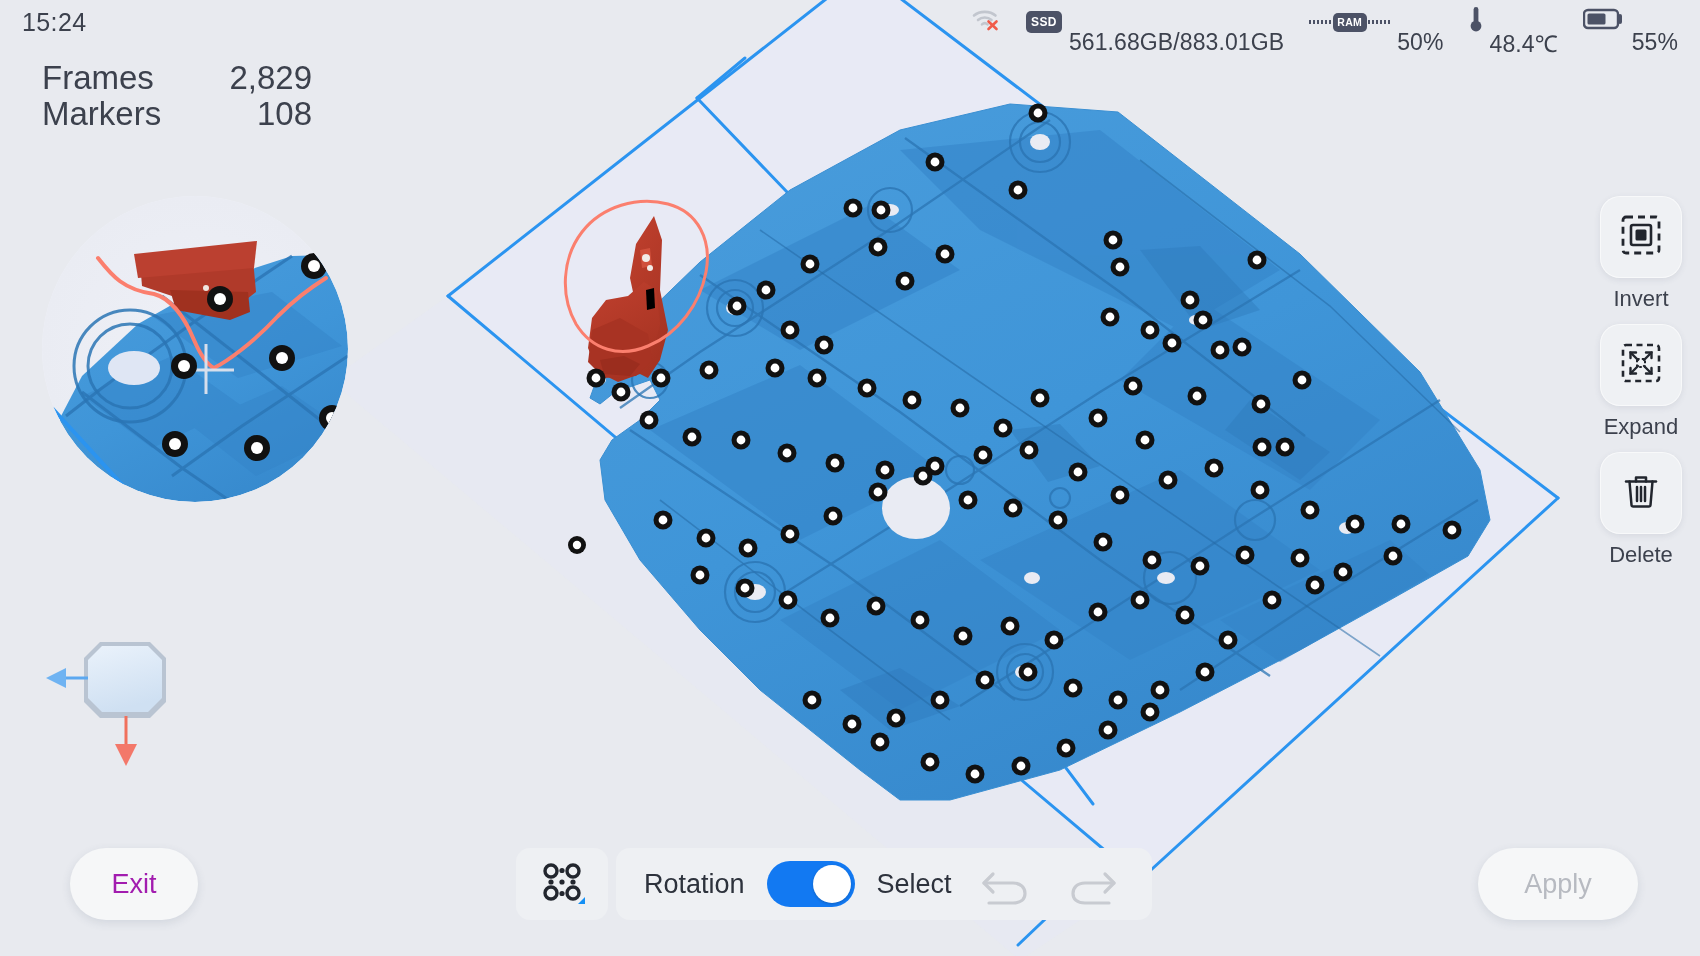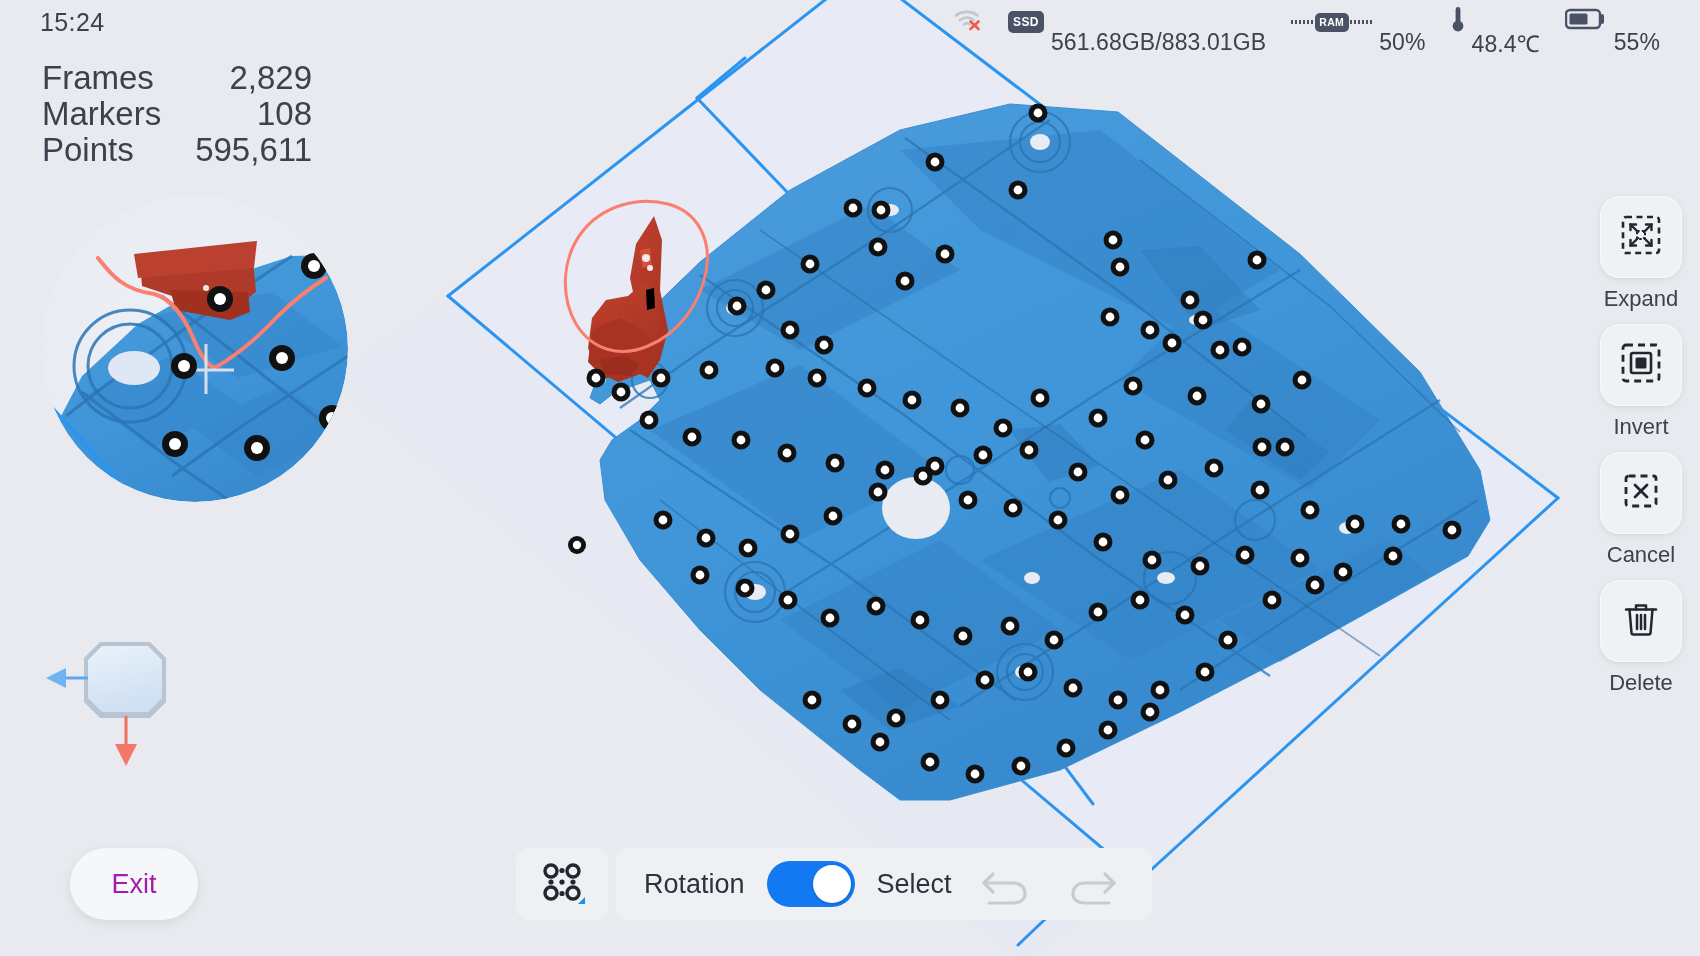--- a/index.html
+++ b/index.html
@@ -24,21 +24,21 @@
     left: 0; top: 0; width: 1700px; height: 956px;
     overflow: hidden;
   }
   #scene-svg { position: absolute; left: 0; top: 0; }
 
   
   .statusbar {
     position: absolute; left: 0; top: 0;
     width: 1700px; height: 44px;
     display: flex; align-items: center;
-    padding: 0 40px;
+    padding: 0 22px;
     z-index: 40;
     pointer-events: none;
   }
   .clock {
     font-size: 25px; font-weight: 400; letter-spacing: .4px;
     color: #3c414d;
   }
   .status-right {
     margin-left: auto;
     display: flex; align-items: center; gap: 25px;
@@ -706,27 +706,36 @@
 
   <div class="stats">
     <div class="stat-row">
       <span class="stat-label">Frames</span>
       <span class="stat-value">2,829</span>
     </div>
     <div class="stat-row">
       <span class="stat-label">Markers</span>
       <span class="stat-value">108</span>
     </div>
-    <div class="stat-row">
-      <span class="stat-label">Points</span>
-      <span class="stat-value">595,611</span>
+  </div>
+
+  <div class="right-tools">
+
+    <div class="tool">
+      <div class="tool-btn">
+        <span>
+          <svg width="42" height="42" viewBox="0 0 42 42">
+            <rect x="3" y="3" width="36" height="36" rx="3" fill="none" stroke="#22262e" stroke-width="2.8" stroke-dasharray="7 5"></rect>
+            <rect x="11" y="11" width="20" height="20" rx="2" fill="none" stroke="#22262e" stroke-width="2.6"></rect>
+            <rect x="15.5" y="15.5" width="11" height="11" rx="1.5" fill="#22262e"></rect>
+          </svg>
+        </span>
+      </div>
+      <div class="tool-label">Invert</div>
     </div>
-  </div>
-
-  <div class="right-tools">
 
     <div class="tool">
       <div class="tool-btn">
         <span>
           <svg width="42" height="42" viewBox="0 0 42 42">
             <rect x="3" y="3" width="36" height="36" rx="3" fill="none" stroke="#22262e" stroke-width="2.6" stroke-dasharray="6 4.5"></rect>
             <g stroke="#22262e" stroke-width="2.4" stroke-linecap="round" fill="none">
               <line x1="18" y1="18" x2="10.5" y2="10.5"></line>
                 <polyline points="10.5,16 10.5,10.5 16,10.5"></polyline>
               <line x1="24" y1="18" x2="31.5" y2="10.5"></line>
@@ -736,47 +745,20 @@
               <line x1="24" y1="24" x2="31.5" y2="31.5"></line>
                 <polyline points="26,31.5 31.5,31.5 31.5,26"></polyline>
             </g>
             <rect x="17" y="17" width="8" height="8" fill="none" stroke="#22262e" stroke-width="2" stroke-dasharray="2.6 2.2"></rect>
           </svg>
         </span>
       </div>
       <div class="tool-label">Expand</div>
     </div>
 
-    <div class="tool">
-      <div class="tool-btn">
-        <span>
-          <svg width="42" height="42" viewBox="0 0 42 42">
-            <rect x="3" y="3" width="36" height="36" rx="3" fill="none" stroke="#22262e" stroke-width="2.8" stroke-dasharray="7 5"></rect>
-            <rect x="11" y="11" width="20" height="20" rx="2" fill="none" stroke="#22262e" stroke-width="2.6"></rect>
-            <rect x="15.5" y="15.5" width="11" height="11" rx="1.5" fill="#22262e"></rect>
-          </svg>
-        </span>
-      </div>
-      <div class="tool-label">Invert</div>
-    </div>
-
-    <div class="tool">
-      <div class="tool-btn">
-        <span>
-          <svg width="42" height="42" viewBox="0 0 42 42">
-            <rect x="6" y="6" width="30" height="30" rx="2.5" fill="none" stroke="#22262e" stroke-width="2.8" stroke-dasharray="7 5"></rect>
-            <g stroke="#22262e" stroke-width="2.8" stroke-linecap="round">
-              <line x1="15" y1="15" x2="27" y2="27"></line>
-              <line x1="27" y1="15" x2="15" y2="27"></line>
-            </g>
-          </svg>
-        </span>
-      </div>
-      <div class="tool-label">Cancel</div>
-    </div>
 
     <div class="tool">
       <div class="tool-btn">
         <span>
           <svg width="42" height="42" viewBox="0 0 42 42">
             <g stroke="#22262e" stroke-width="2.5" fill="none" stroke-linecap="round" stroke-linejoin="round">
               <line x1="6" y1="11.5" x2="36" y2="11.5"></line>
               <path d="M16,11.5 L16,7.5 L26,7.5 L26,11.5"></path>
               <path d="M9.5,11.5 L11.5,35 C11.6,36 12.4,36.5 13.2,36.5 L28.8,36.5 C29.6,36.5 30.4,36 30.5,35 L32.5,11.5"></path>
               <line x1="17" y1="17" x2="17" y2="31"></line>
@@ -833,14 +815,15 @@
         <svg width="54" height="44" viewBox="0 0 54 44">
           <g fill="none" stroke="#c8cbd1" stroke-width="3.2" stroke-linecap="round" stroke-linejoin="round">
             <path d="M40,12 L49,21 L40,30"></path>
             <path d="M49,21 L20,21 C12,21 8,26 8,31.5 C8,37 12,41 20,41 L44,41"></path>
           </g>
         </svg>
       </span>
     </div>
   </div>
 
+  <div class="pill-btn" id="apply-button">Apply</div>
 
 </div>
 
 </body></html>

